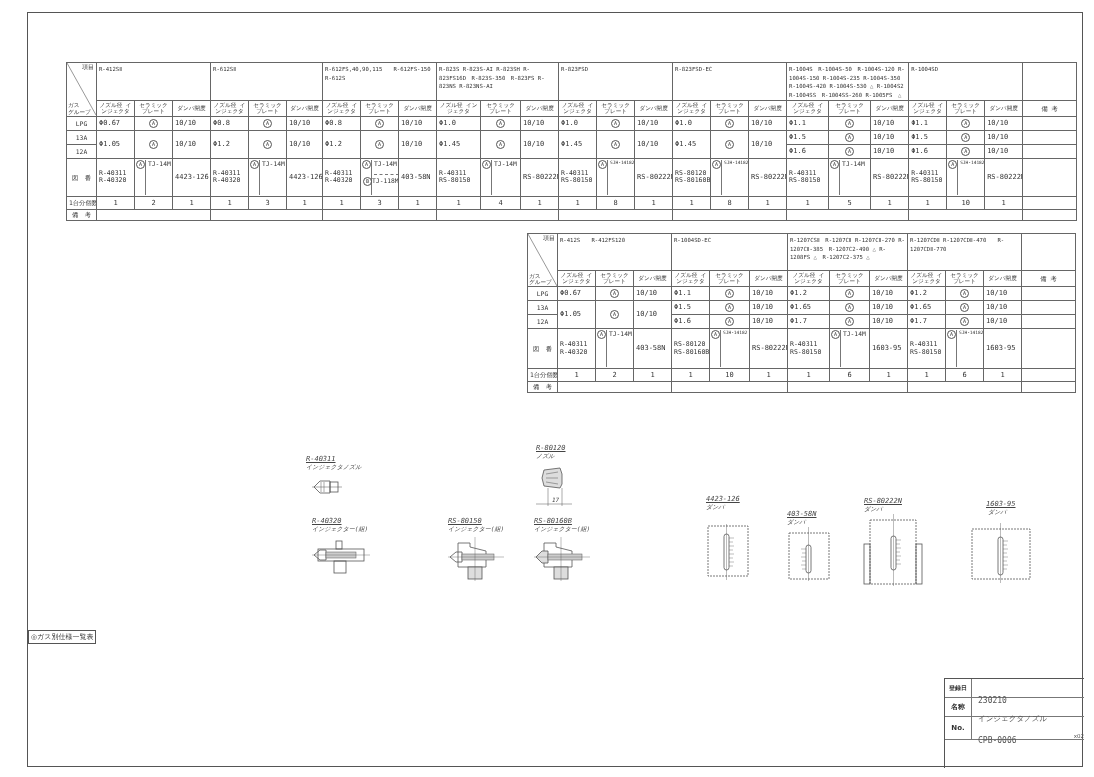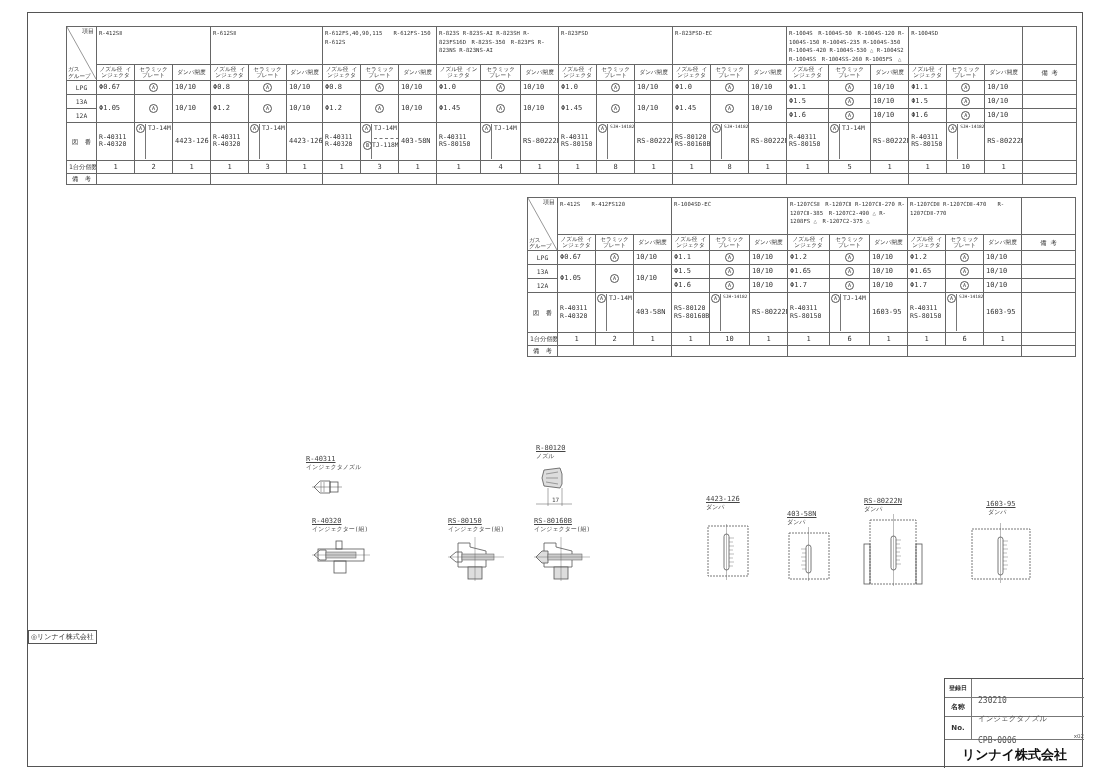--- a/index.html
+++ b/index.html
@@ -1,32 +1,32 @@
 <!DOCTYPE html>
 <html><head>
 <meta charset="utf-8">
 <style>
   html,body{margin:0;padding:0;background:#fff;}
   body{width:1094px;height:777px;position:relative;overflow:hidden;font-family:"DejaVu Sans",sans-serif;color:#333;}
   .frame{position:absolute;left:27px;top:12px;width:1056px;height:755px;border:1px solid #555;box-sizing:border-box;}
-  table.spec{position:absolute;border-collapse:collapse;table-layout:fixed;font-family:"DejaVu Sans Mono",monospace;}
+  table.spec{position:absolute;border-collapse:collapse;table-layout:fixed;font-family:"DejaVu Sans Mono",monospace;margin-top:36px;}
   table.spec td{border:1px solid #666;padding:0 2px;font-size:6.3px;line-height:1.15;vertical-align:middle;overflow:hidden;white-space:nowrap;}
   td.hdr{vertical-align:top !important;padding-top:2px !important;white-space:normal !important;font-size:5.6px !important;line-height:1.55 !important;}
   td.sub{font-size:5.6px !important;text-align:center;line-height:1.1 !important;white-space:normal !important;}
   td.c{text-align:center;}
   td.l{text-align:left;}
   td.v{font-size:7px !important;}
   .corner{position:relative;height:100%;}
   .corner svg{position:absolute;left:0;top:0;width:100%;height:100%;}
   .corner .k1{position:absolute;right:2px;top:1px;font-size:6px;}
   .corner .k2{position:absolute;left:1px;bottom:0px;font-size:5.6px;line-height:1.2;}
   .gasdiv{border-top:1px dashed #888;}
   .badge{display:inline-block;width:7px;height:7px;border:1px solid #555;border-radius:50%;font-size:5px;line-height:7px;text-align:center;}
   .small{font-size:4.5px !important;}
-  .draw{position:absolute;font-family:"DejaVu Sans Mono",monospace;}
+  .draw{position:absolute;font-family:"DejaVu Sans Mono",monospace;font-style:italic;}
   .draw .pn{font-size:7px;text-decoration:underline;color:#444;}
   .draw .nm{font-size:6px;color:#444;}
   .note{position:absolute;left:28px;top:630px;border:1px solid #555;font-size:7px;padding:1px 2px;white-space:nowrap;}
   .tb{position:absolute;left:944px;top:678px;width:139px;height:89px;border-left:1px solid #555;border-top:1px solid #555;}
   .tb .row{display:flex;border-bottom:1px solid #777;height:18px;align-items:center;}
   .tb .lab{width:26px;border-right:1px solid #777;height:100%;display:flex;align-items:center;justify-content:center;font-size:7px;font-weight:bold;}
   .tb .val{padding-left:6px;font-size:8px;color:#555;font-family:"DejaVu Sans Mono",monospace;margin-top:24px;}
   .tb .co{height:30px;display:flex;align-items:center;justify-content:center;font-size:13px;font-weight:bold;color:#111;}
 </style>
 </head>
@@ -657,30 +657,29 @@
         <line x1="33" y1="32" x2="38" y2="32"></line>
         <line x1="33" y1="36" x2="37" y2="36"></line>
         <line x1="33" y1="40" x2="38" y2="40"></line>
         <line x1="33" y1="44" x2="37" y2="44"></line>
         <line x1="33" y1="48" x2="38" y2="48"></line>
         <line x1="33" y1="52" x2="37" y2="52"></line>
       </g>
   </svg>
 </div>
 
-<div class="note">◎リンナイ株式会社</div>
+<div class="note">◎ガス別仕様一覧表</div>
 
 <div class="tb">
   <div class="row">
     <div class="lab" style="font-size:6px">登録日</div>
     <div class="val">230210</div>
   </div>
   <div class="row">
     <div class="lab">名称</div>
     <div class="val" style="font-family:'DejaVu Sans',sans-serif;font-size:7.5px">インジェクタノズル</div>
   </div>
   <div class="row" style="height:22px;position:relative">
     <div class="lab">No.</div>
     <div class="val">CPB-0006</div>
     <div style="position:absolute;right:0;bottom:0;font-size:5.5px;color:#555">x02</div>
   </div>
-  <div class="co">リンナイ株式会社</div>
 </div>
 
 </body></html>

